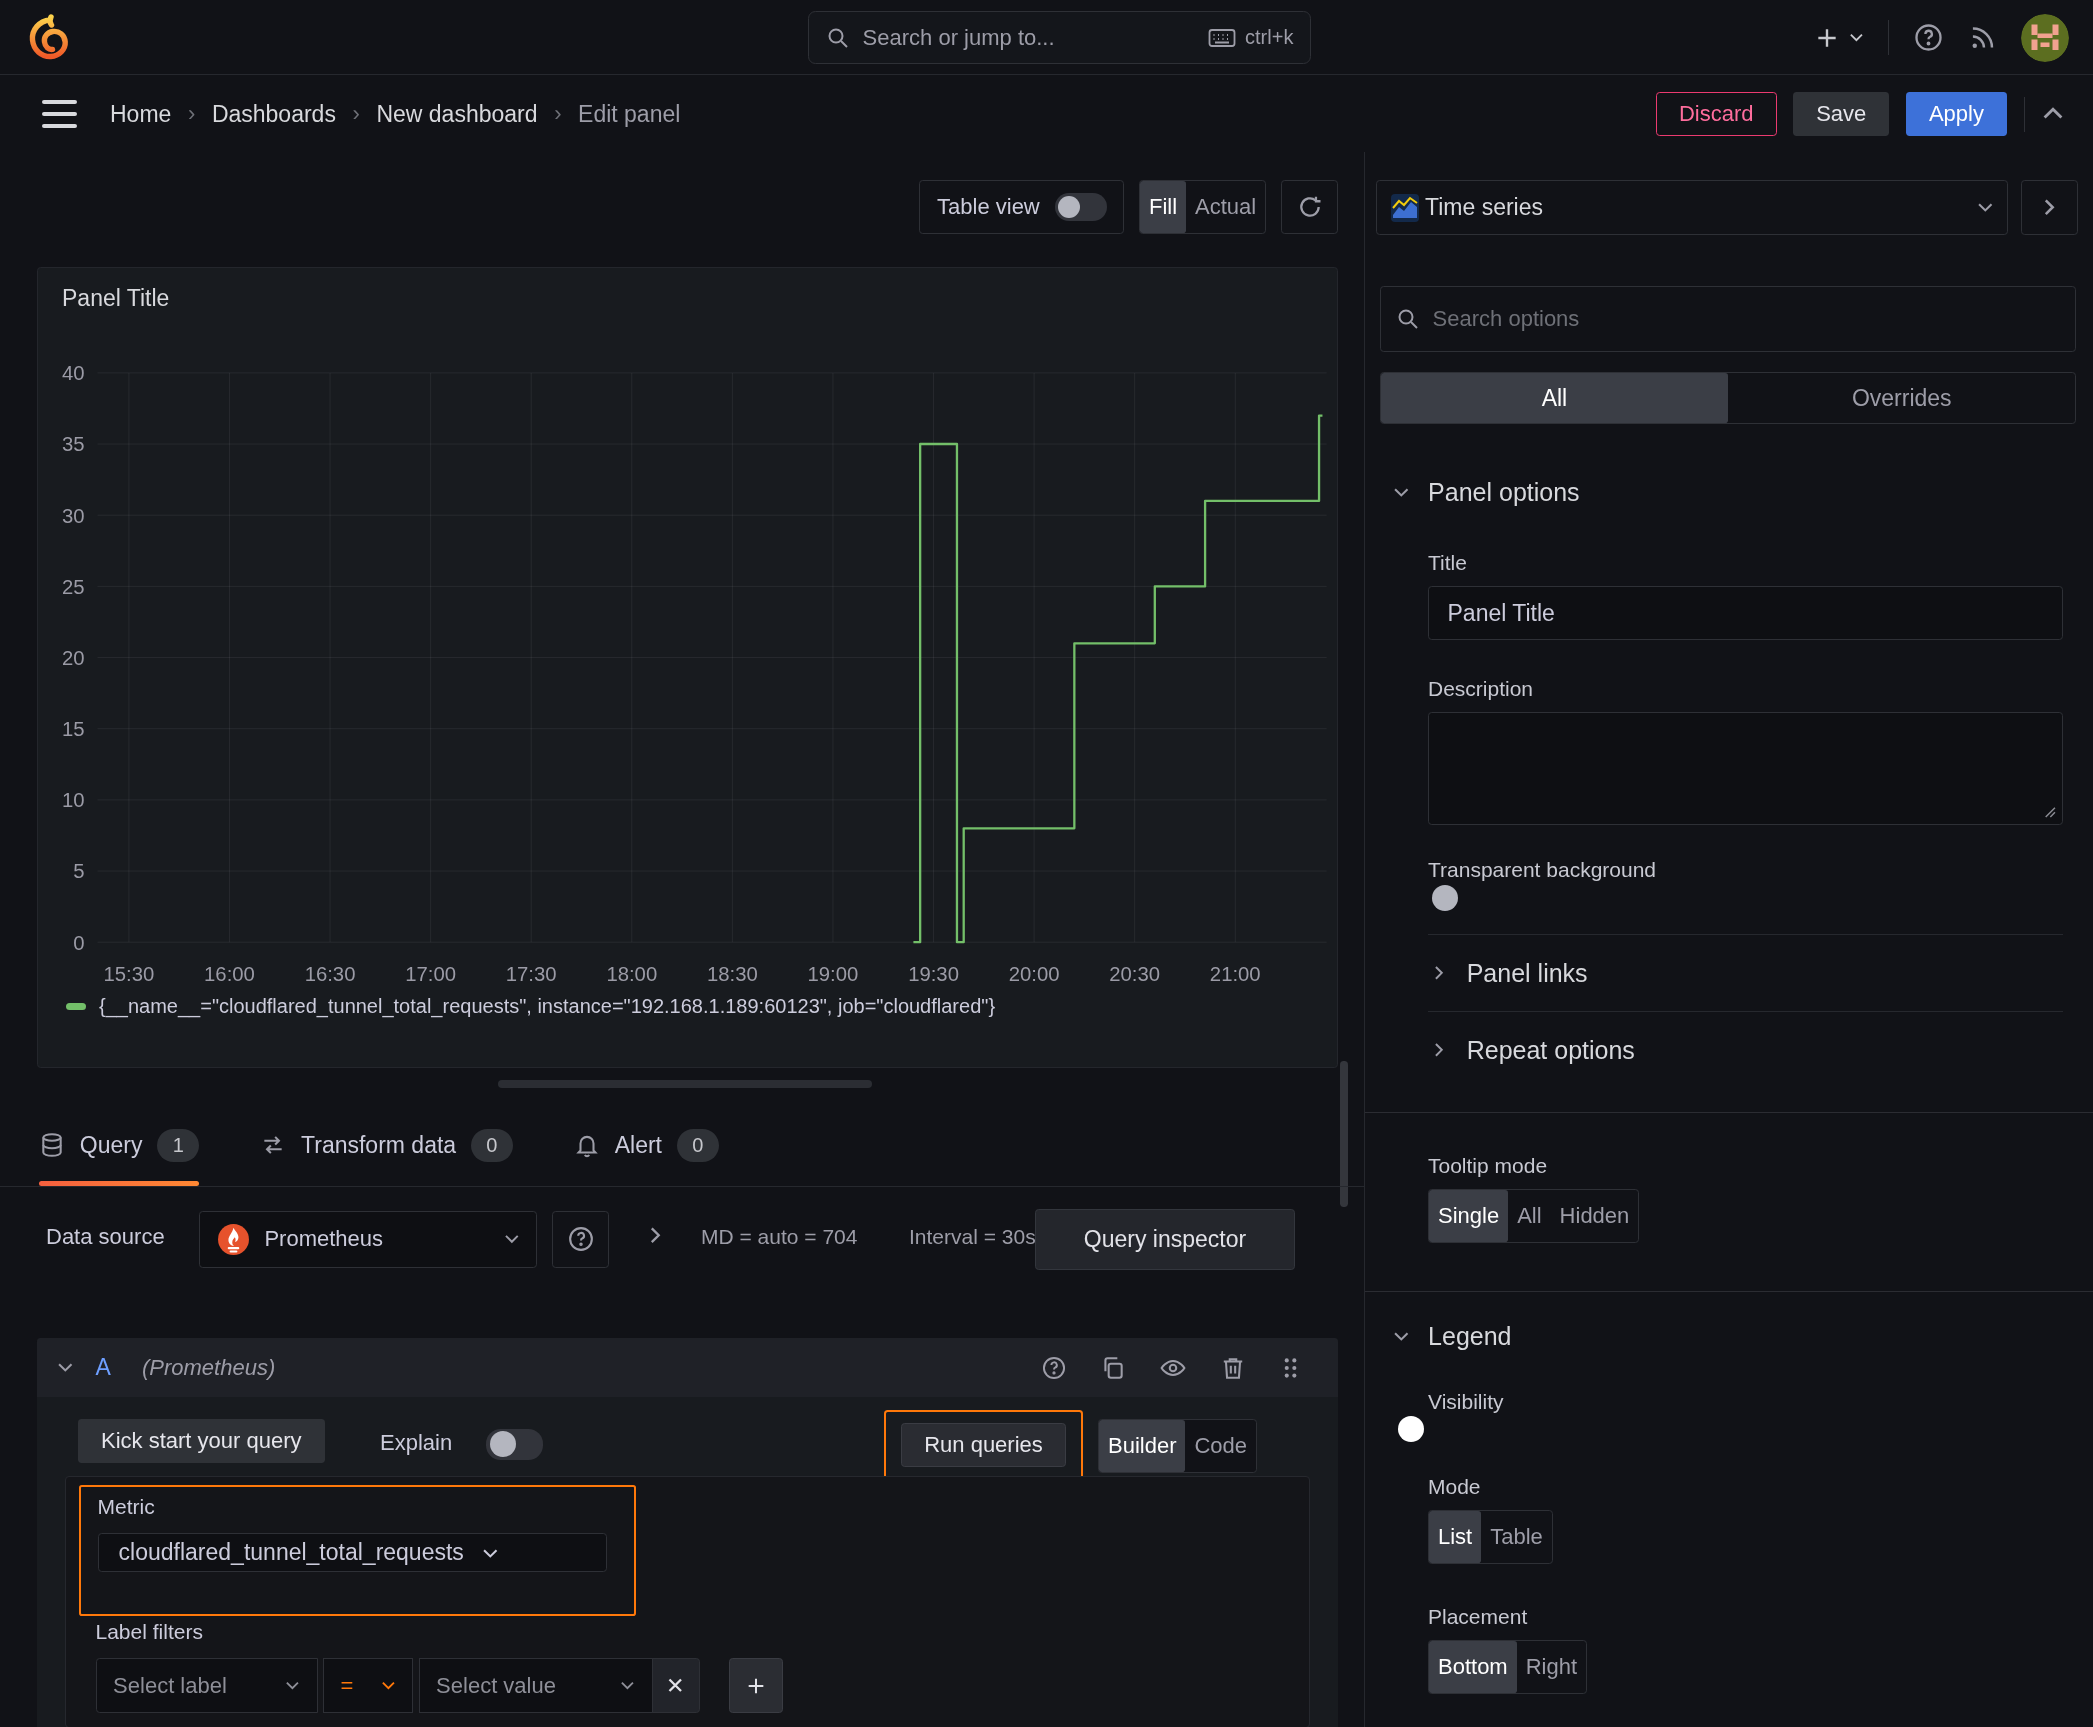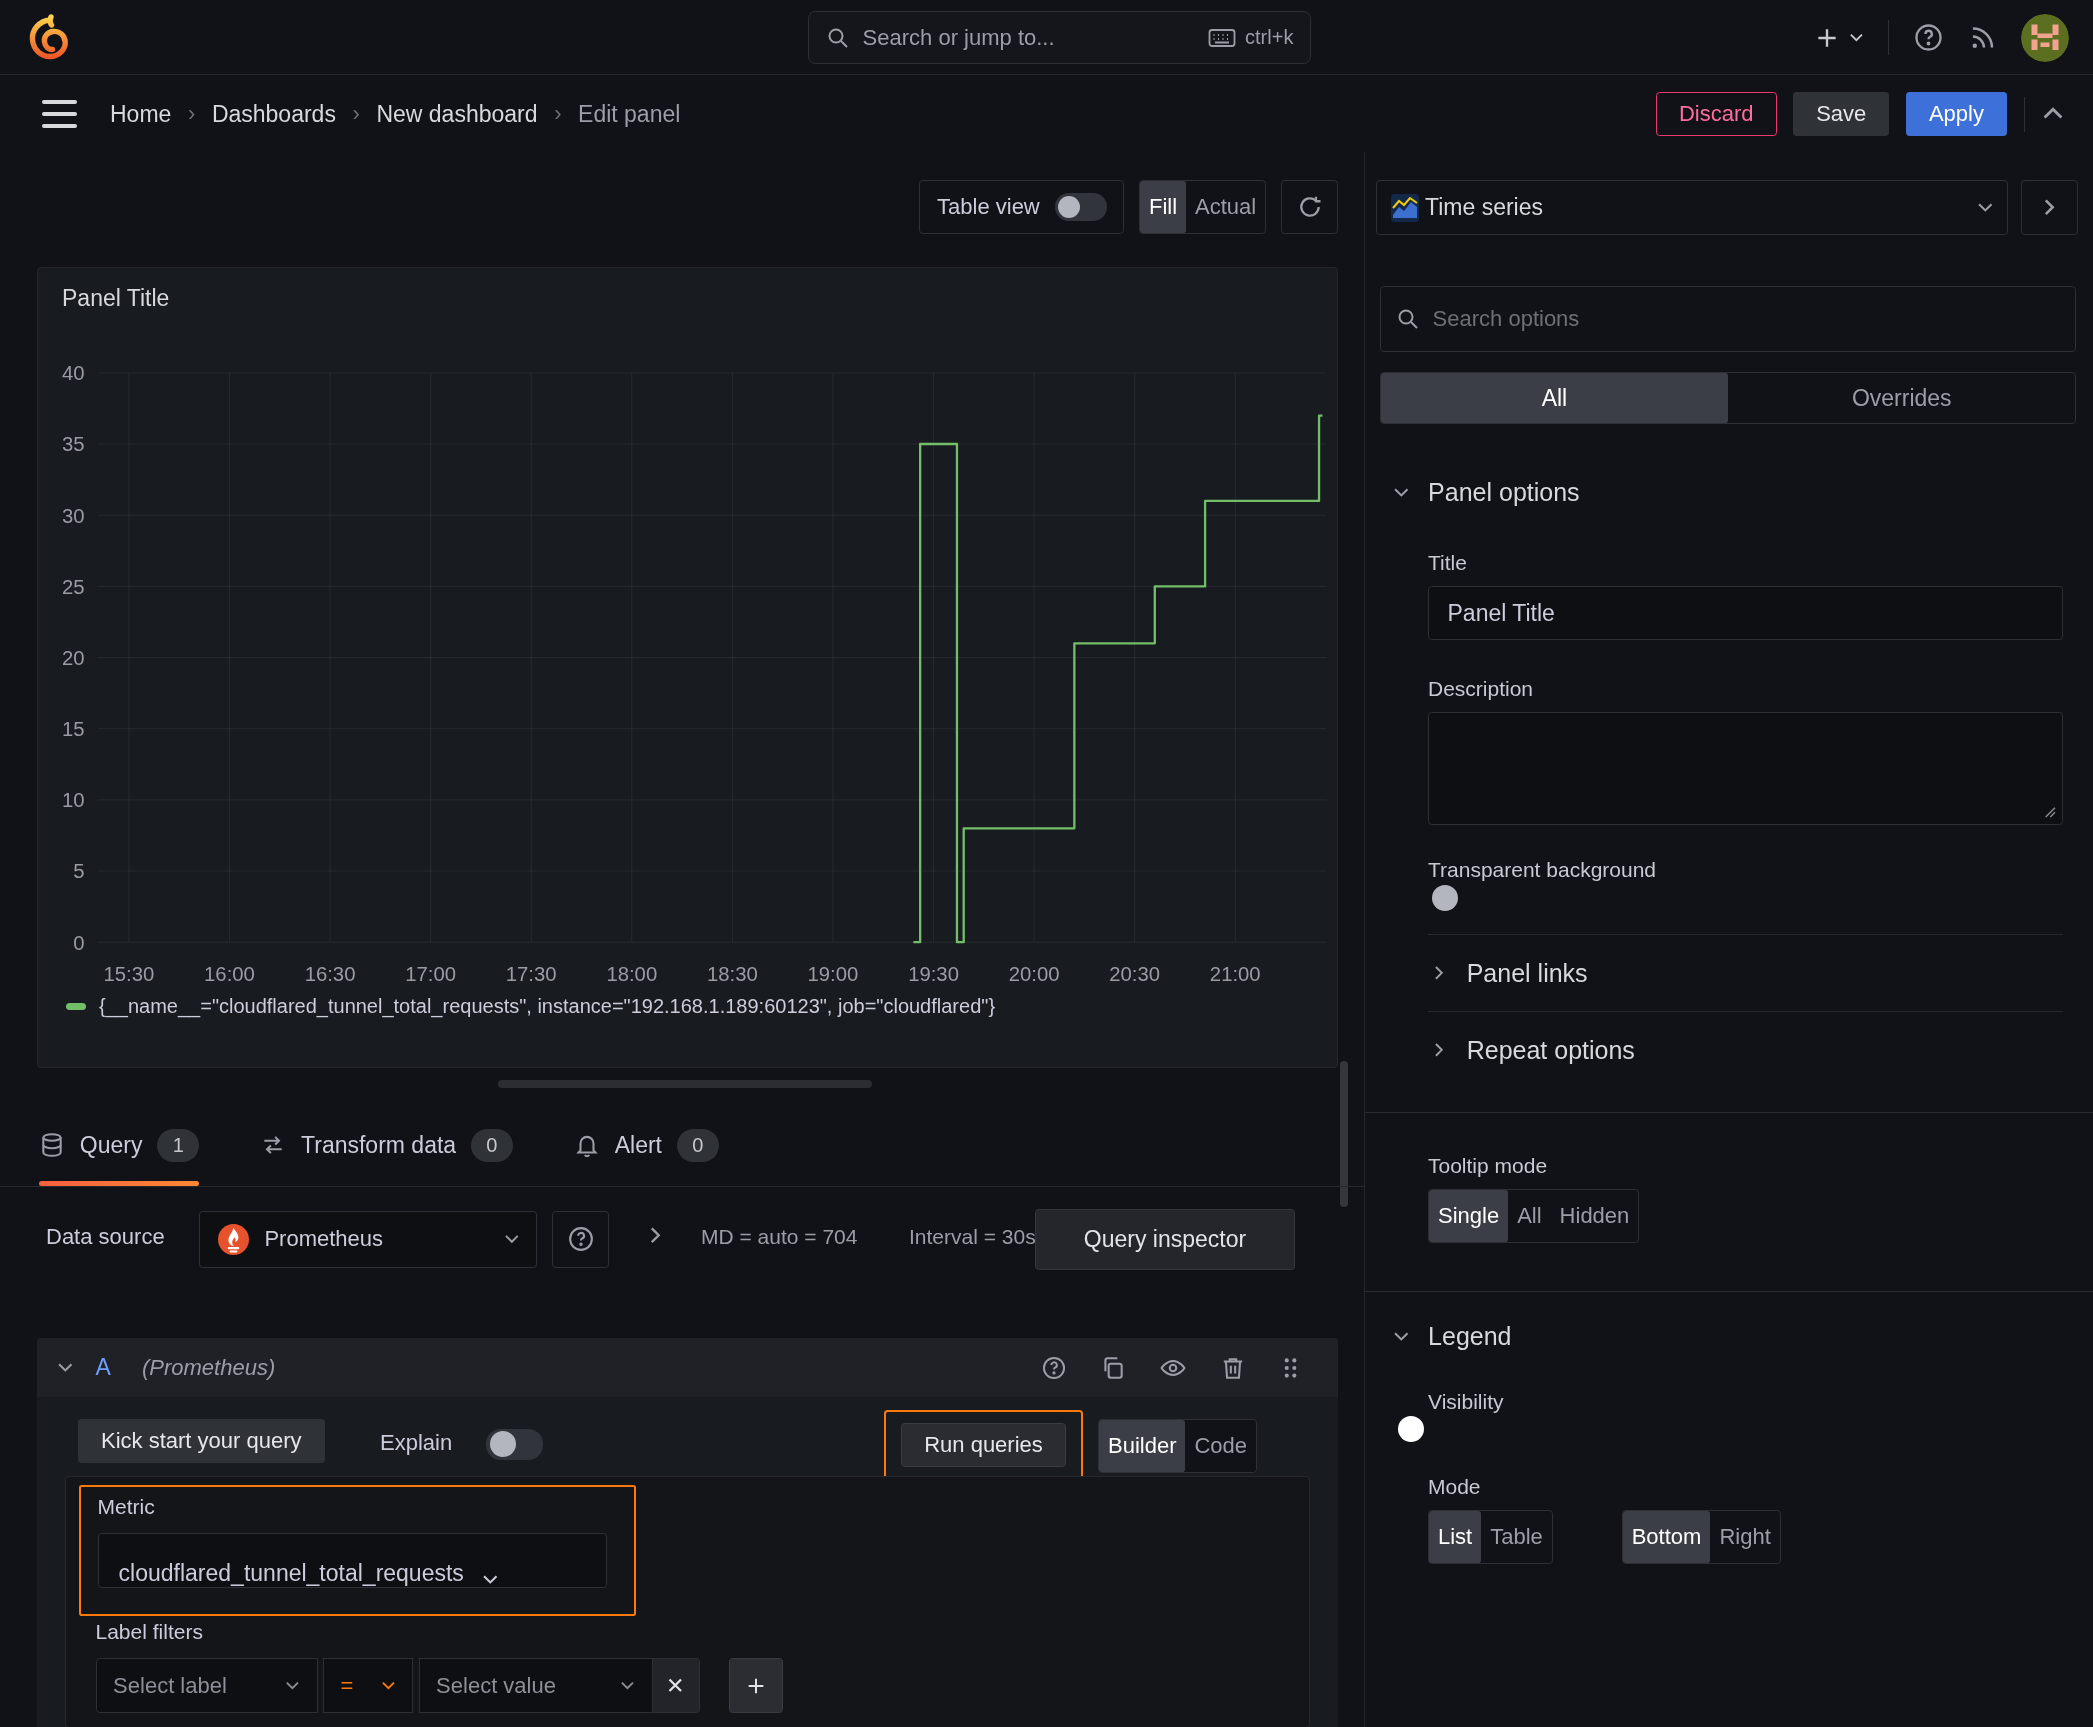--- a/index.html
+++ b/index.html
@@ -99,21 +99,21 @@
   .qicons .icn{cursor:pointer}
   .qactions{position:absolute;left:0;top:72px;right:0;height:70px}
   .kick{position:absolute;left:41px;top:9.2px}
   .explain-l{position:absolute;left:343px;top:20px;font-size:22px;color:var(--text)}
   .explain-t{position:absolute;left:449px;top:18.5px}
   .run-wrap{position:absolute;left:847px;top:0;width:199px;height:70px;border:2.8px solid var(--orange);border-radius:3.7px;display:flex;align-items:center;justify-content:center}
   .bc-seg{position:absolute;left:1061px;top:9.2px}
   .qeditor{position:absolute;left:28px;right:28px;top:138px;bottom:0;background:#141519;border:0.9px solid var(--border2);border-radius:4px}
   .metric-hl{position:absolute;left:13px;top:8.3px;width:557px;height:131px;border:2.8px solid var(--orange);border-radius:2.8px}
   .metric-label{position:absolute;left:16.6px;top:7.4px;font-size:21px;color:var(--text)}
-  .metric-sel{position:absolute;left:16.6px;top:46px;width:509px;height:55px;background:var(--input);border:0.9px solid var(--border);border-radius:3.7px;display:flex;align-items:flex-end;gap:18.5px;padding:0 20px;cursor:pointer}
+  .metric-sel{position:absolute;left:16.6px;top:46px;width:509px;height:39px;background:var(--input);border:0.9px solid var(--border);border-radius:3.7px;display:flex;align-items:center;gap:18.5px;padding:0 20px;cursor:pointer}
   .metric-sel span{font-size:23px;color:var(--text)}
   .filters-label{position:absolute;left:29.5px;top:143px;font-size:21px;color:var(--text)}
   .filters-row{position:absolute;left:29.5px;top:181px;display:flex;align-items:center}
   .fsel{display:flex;align-items:center;justify-content:space-between;gap:13px;height:55px;background:var(--input);border:0.9px solid var(--border);padding:0 16.6px;cursor:pointer}
   .fsel span{color:#8e8f98;font-size:22px}
   .fsel.op span{color:var(--orange)}
   .fx{display:flex;align-items:center;justify-content:center;width:48px;height:55px;background:#22242a;border:0.9px solid var(--border);margin-left:-0.9px;cursor:pointer}
   .fplus{display:flex;align-items:center;justify-content:center;width:54px;height:55px;background:#2b2d33;border:0.9px solid #3a3c43;border-radius:3.7px;margin-left:29.5px;cursor:pointer}
 
   
@@ -609,20 +609,21 @@
     </div>
     <div class="flabel" style="margin-top:39px">Visibility</div>
     <span class="toggle big on" style="margin:11px 0 0 63px"><span class="knob"></span></span>
 
     <div class="flabel" style="margin-top:37px">Mode</div>
     <span class="seg inset">
       <span class="opt sel">List</span>
       <span class="opt">Table</span>
     </span>
 
+    <div class="flabel" style="margin-top:41px">Placement</div>
     <span class="seg inset">
       <span class="opt sel">Bottom</span>
       <span class="opt">Right</span>
     </span>
 
     
     
   </aside>
 </div>
 

